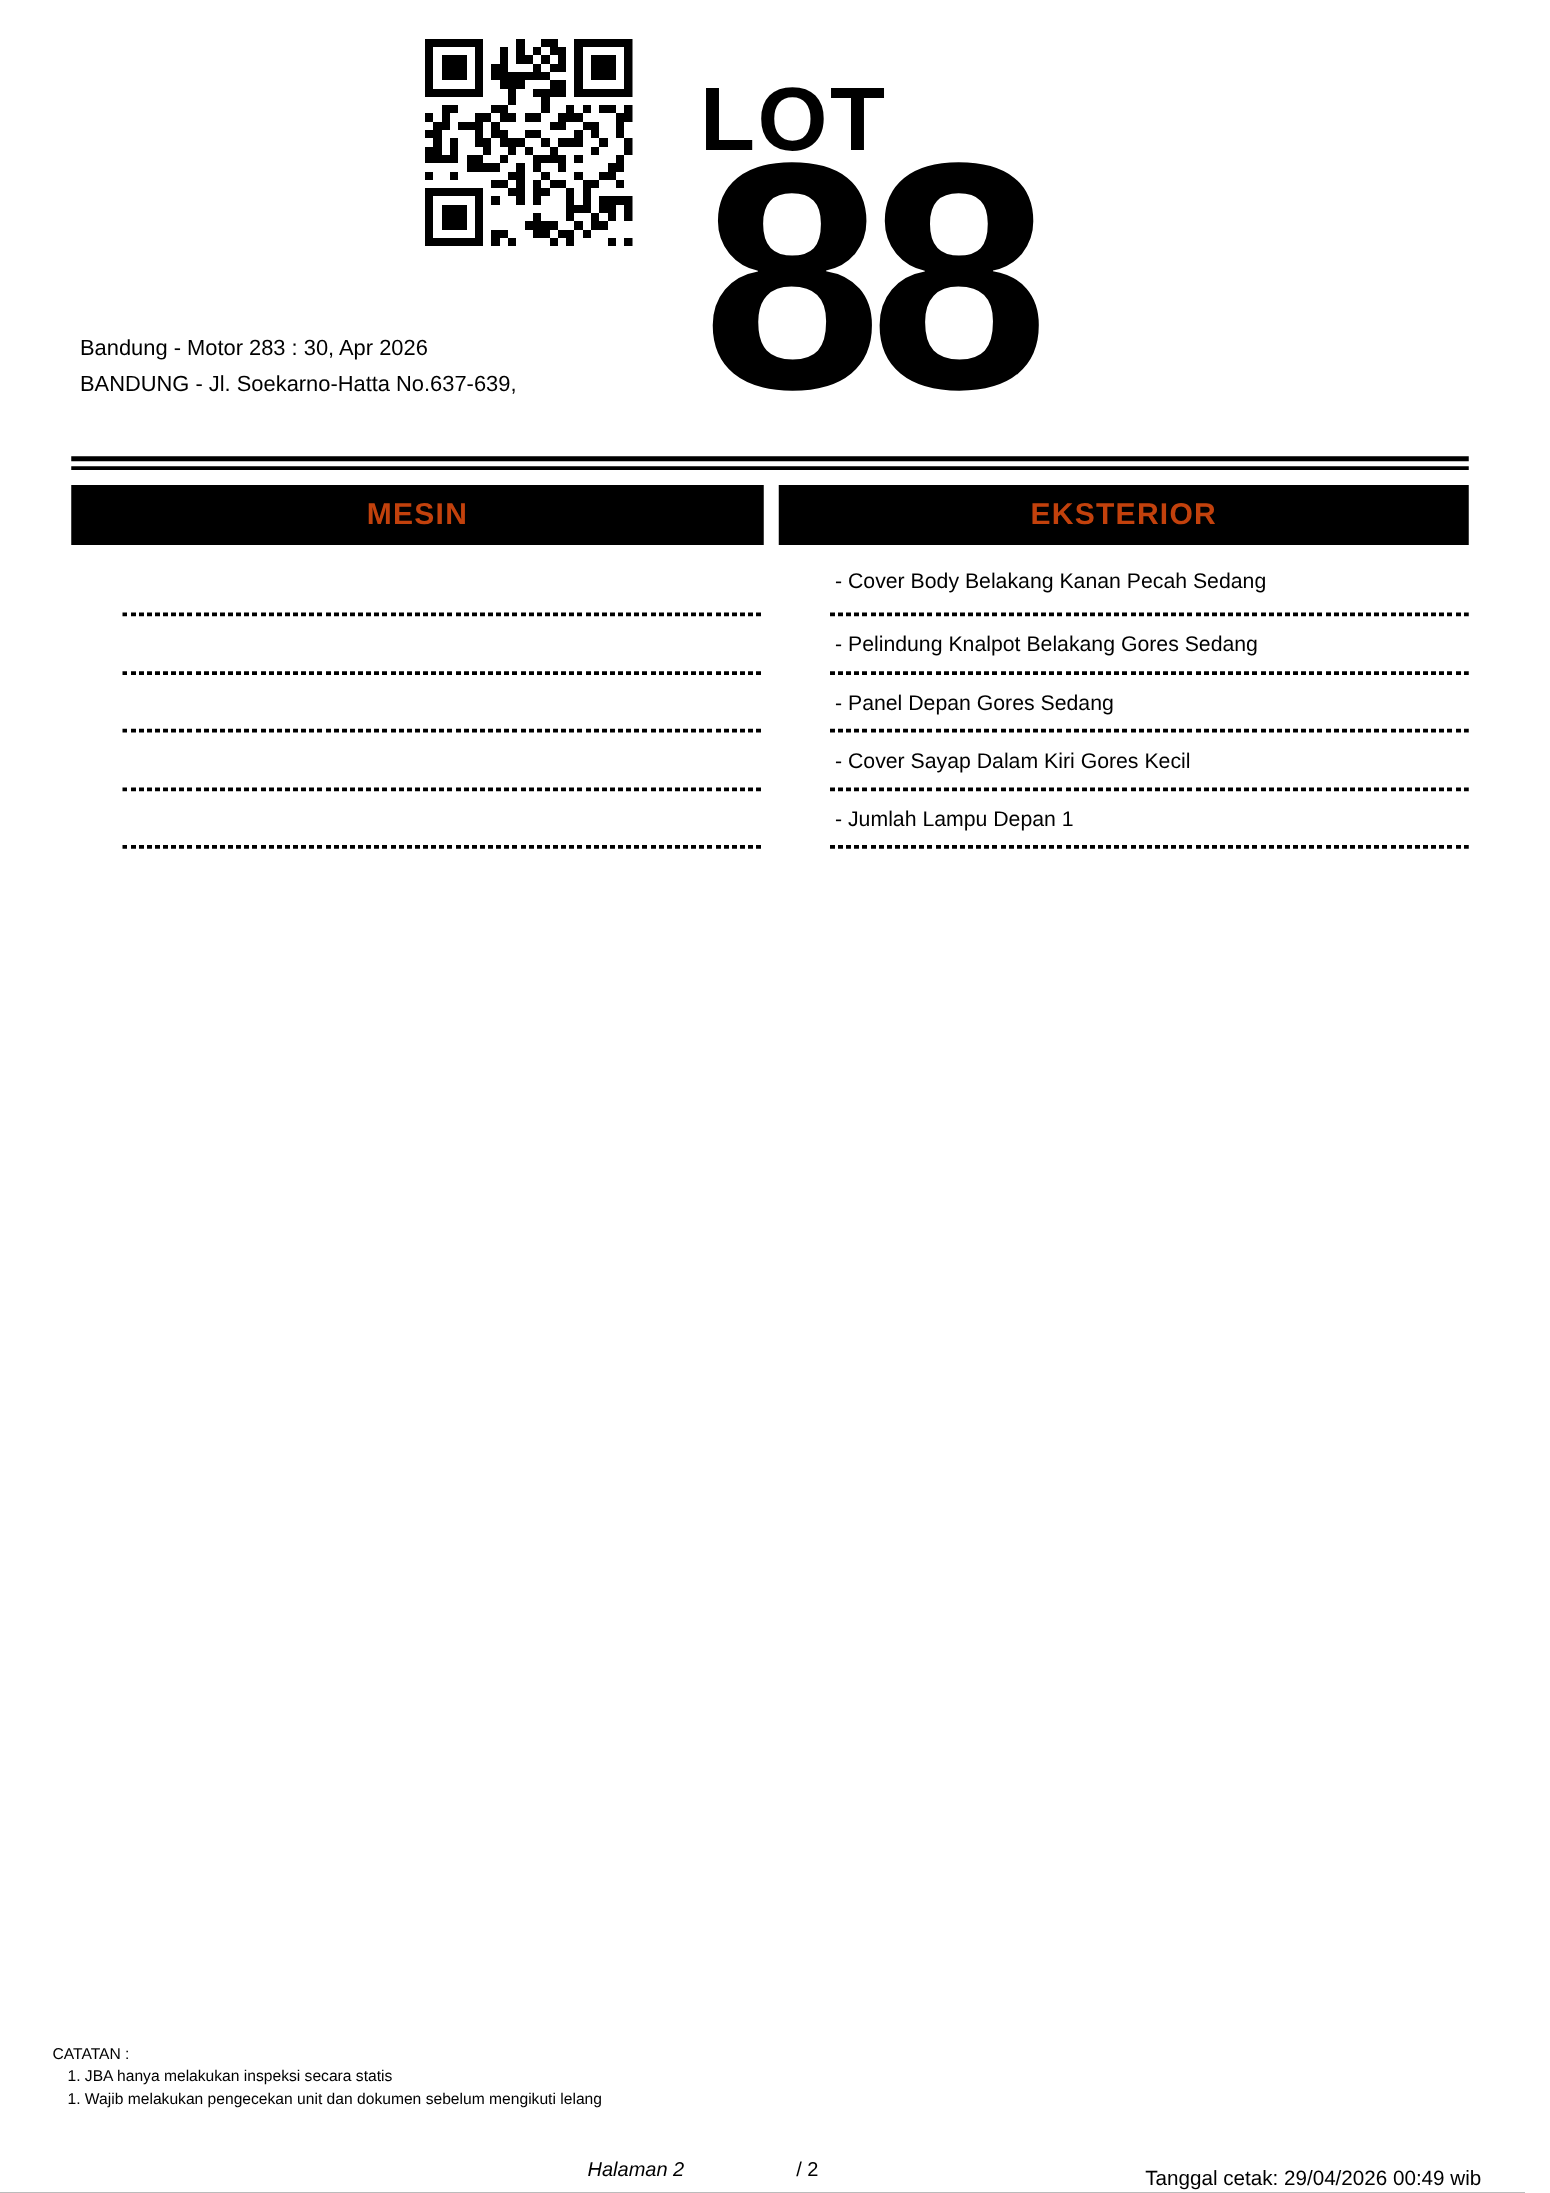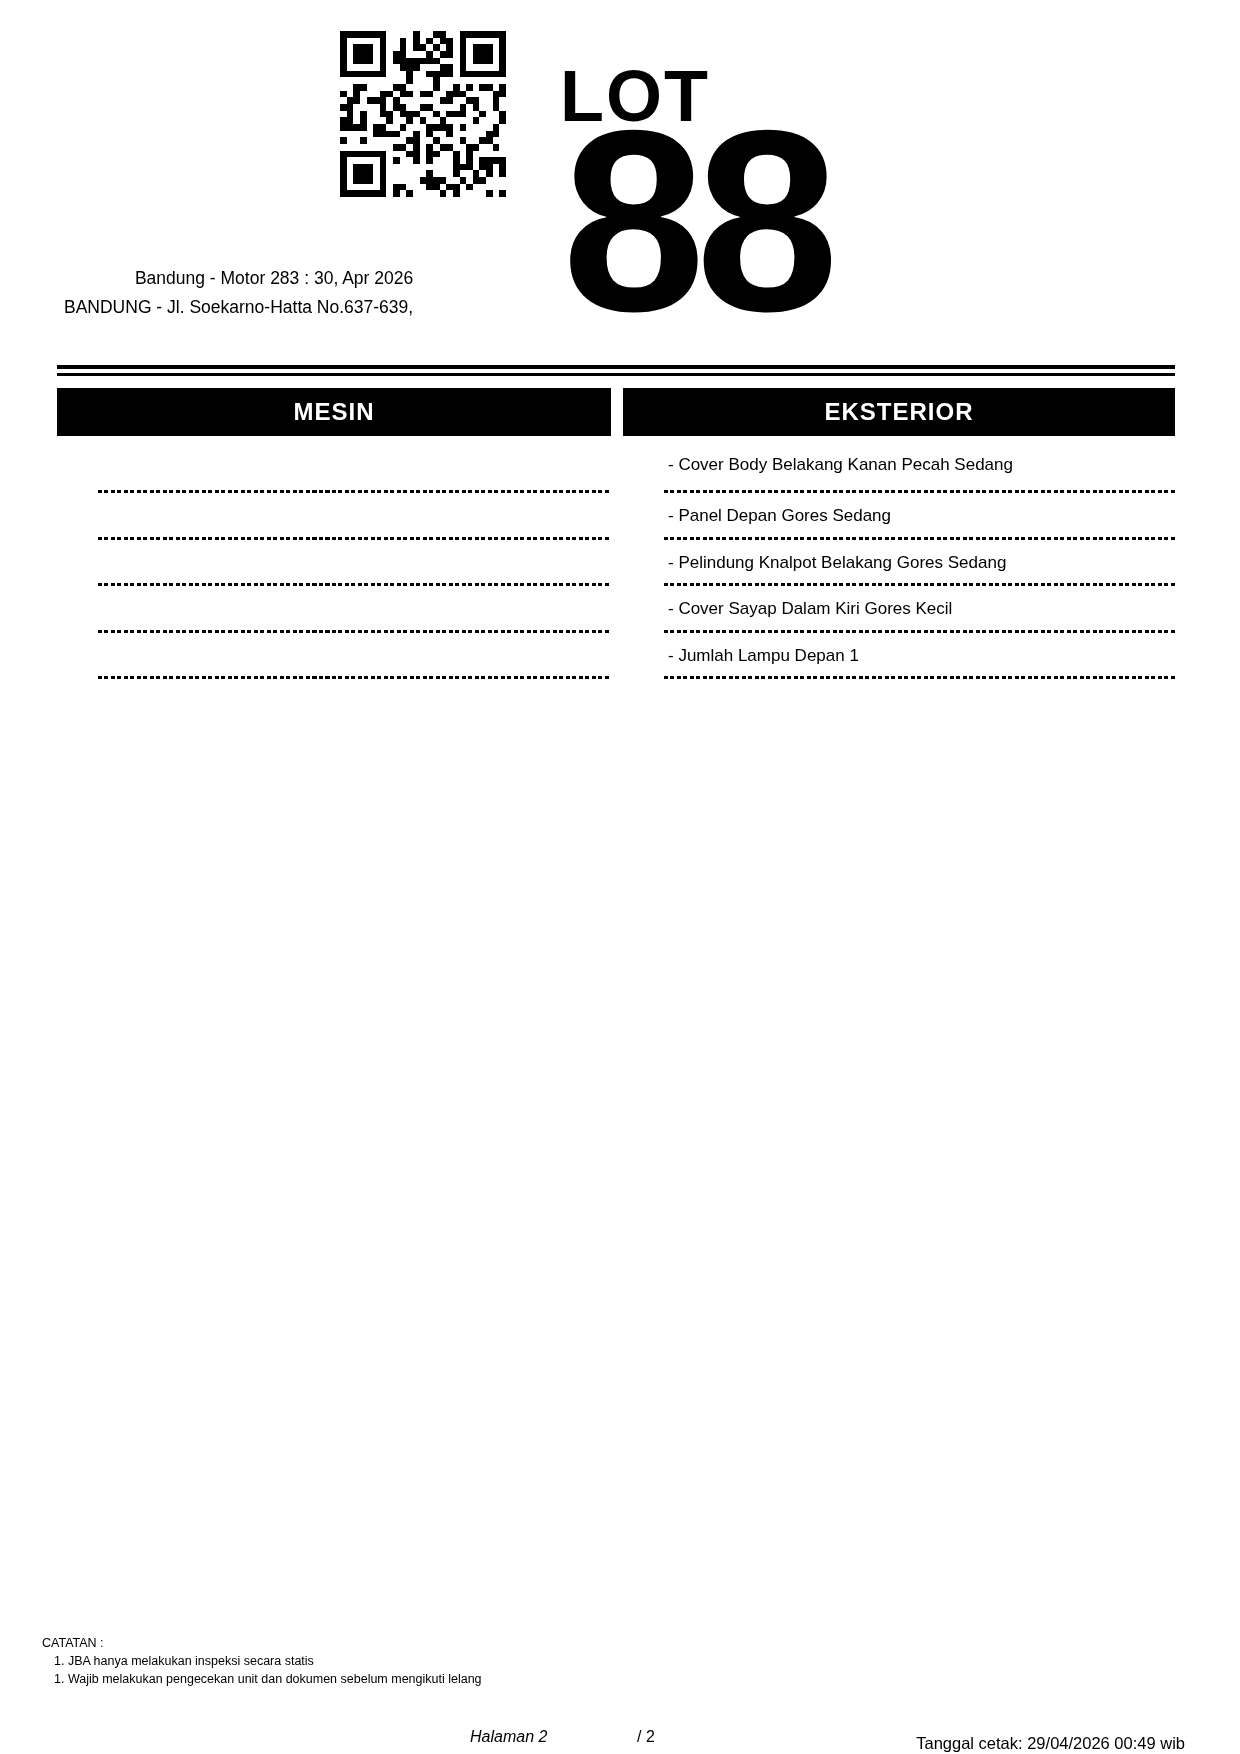--- a/index.html
+++ b/index.html
@@ -30,41 +30,40 @@
     position:absolute; left:562px; top:98px;
     font-size:258px; font-weight:900; letter-spacing:-10px;
     line-height:0.95;
     font-stretch:condensed;
   }
 
   .auction-info {
     position:absolute; left:64px; top:264px;
     font-size:17.5px; line-height:29px;
     white-space:nowrap;
-    text-align:right;
   }
 
   
   .double-rule {
     position:absolute; left:57px; top:365px;
     width:1118px; height:11px;
     border-top:4px solid #000;
     border-bottom:3px solid #000;
   }
 
   
   .cond-table { position:absolute; left:57px; top:388px; width:1118px; }
   .col { position:absolute; top:0; }
   .col-left  { left:0;   width:554px; }
   .col-right { left:566px; width:552px; }
 
   .col-header {
     height:48px;
     background:#000;
-    color:#ffffff;
+    color:#c2410c;
     font-size:24px; font-weight:bold; letter-spacing:1px;
     display:flex; align-items:center; justify-content:center;
   }
   .rows { width:100%; }
   .row {
     position:relative;
     display:flex; align-items:center;
     font-size:17px;
     padding-left:4px;
     white-space:nowrap;
@@ -326,22 +325,22 @@
         <div class="row row-n"></div>
         <div class="row row-n"></div>
         <div class="row row-n"></div>
       </div>
     </div>
 
     <div class="col col-right">
       <div class="col-header">EKSTERIOR</div>
       <div class="rows">
         <div class="row row-1">- Cover Body Belakang Kanan Pecah Sedang</div>
+        <div class="row row-n">- Pelindung Knalpot Belakang Gores Sedang</div>
         <div class="row row-n">- Panel Depan Gores Sedang</div>
-        <div class="row row-n">- Pelindung Knalpot Belakang Gores Sedang</div>
         <div class="row row-n">- Cover Sayap Dalam Kiri Gores Kecil</div>
         <div class="row row-n">- Jumlah Lampu Depan 1</div>
       </div>
     </div>
 
   </div>
 
   <div class="notes">
     <div>CATATAN :</div>
     <div class="note-item">1. JBA hanya melakukan inspeksi secara statis</div>

